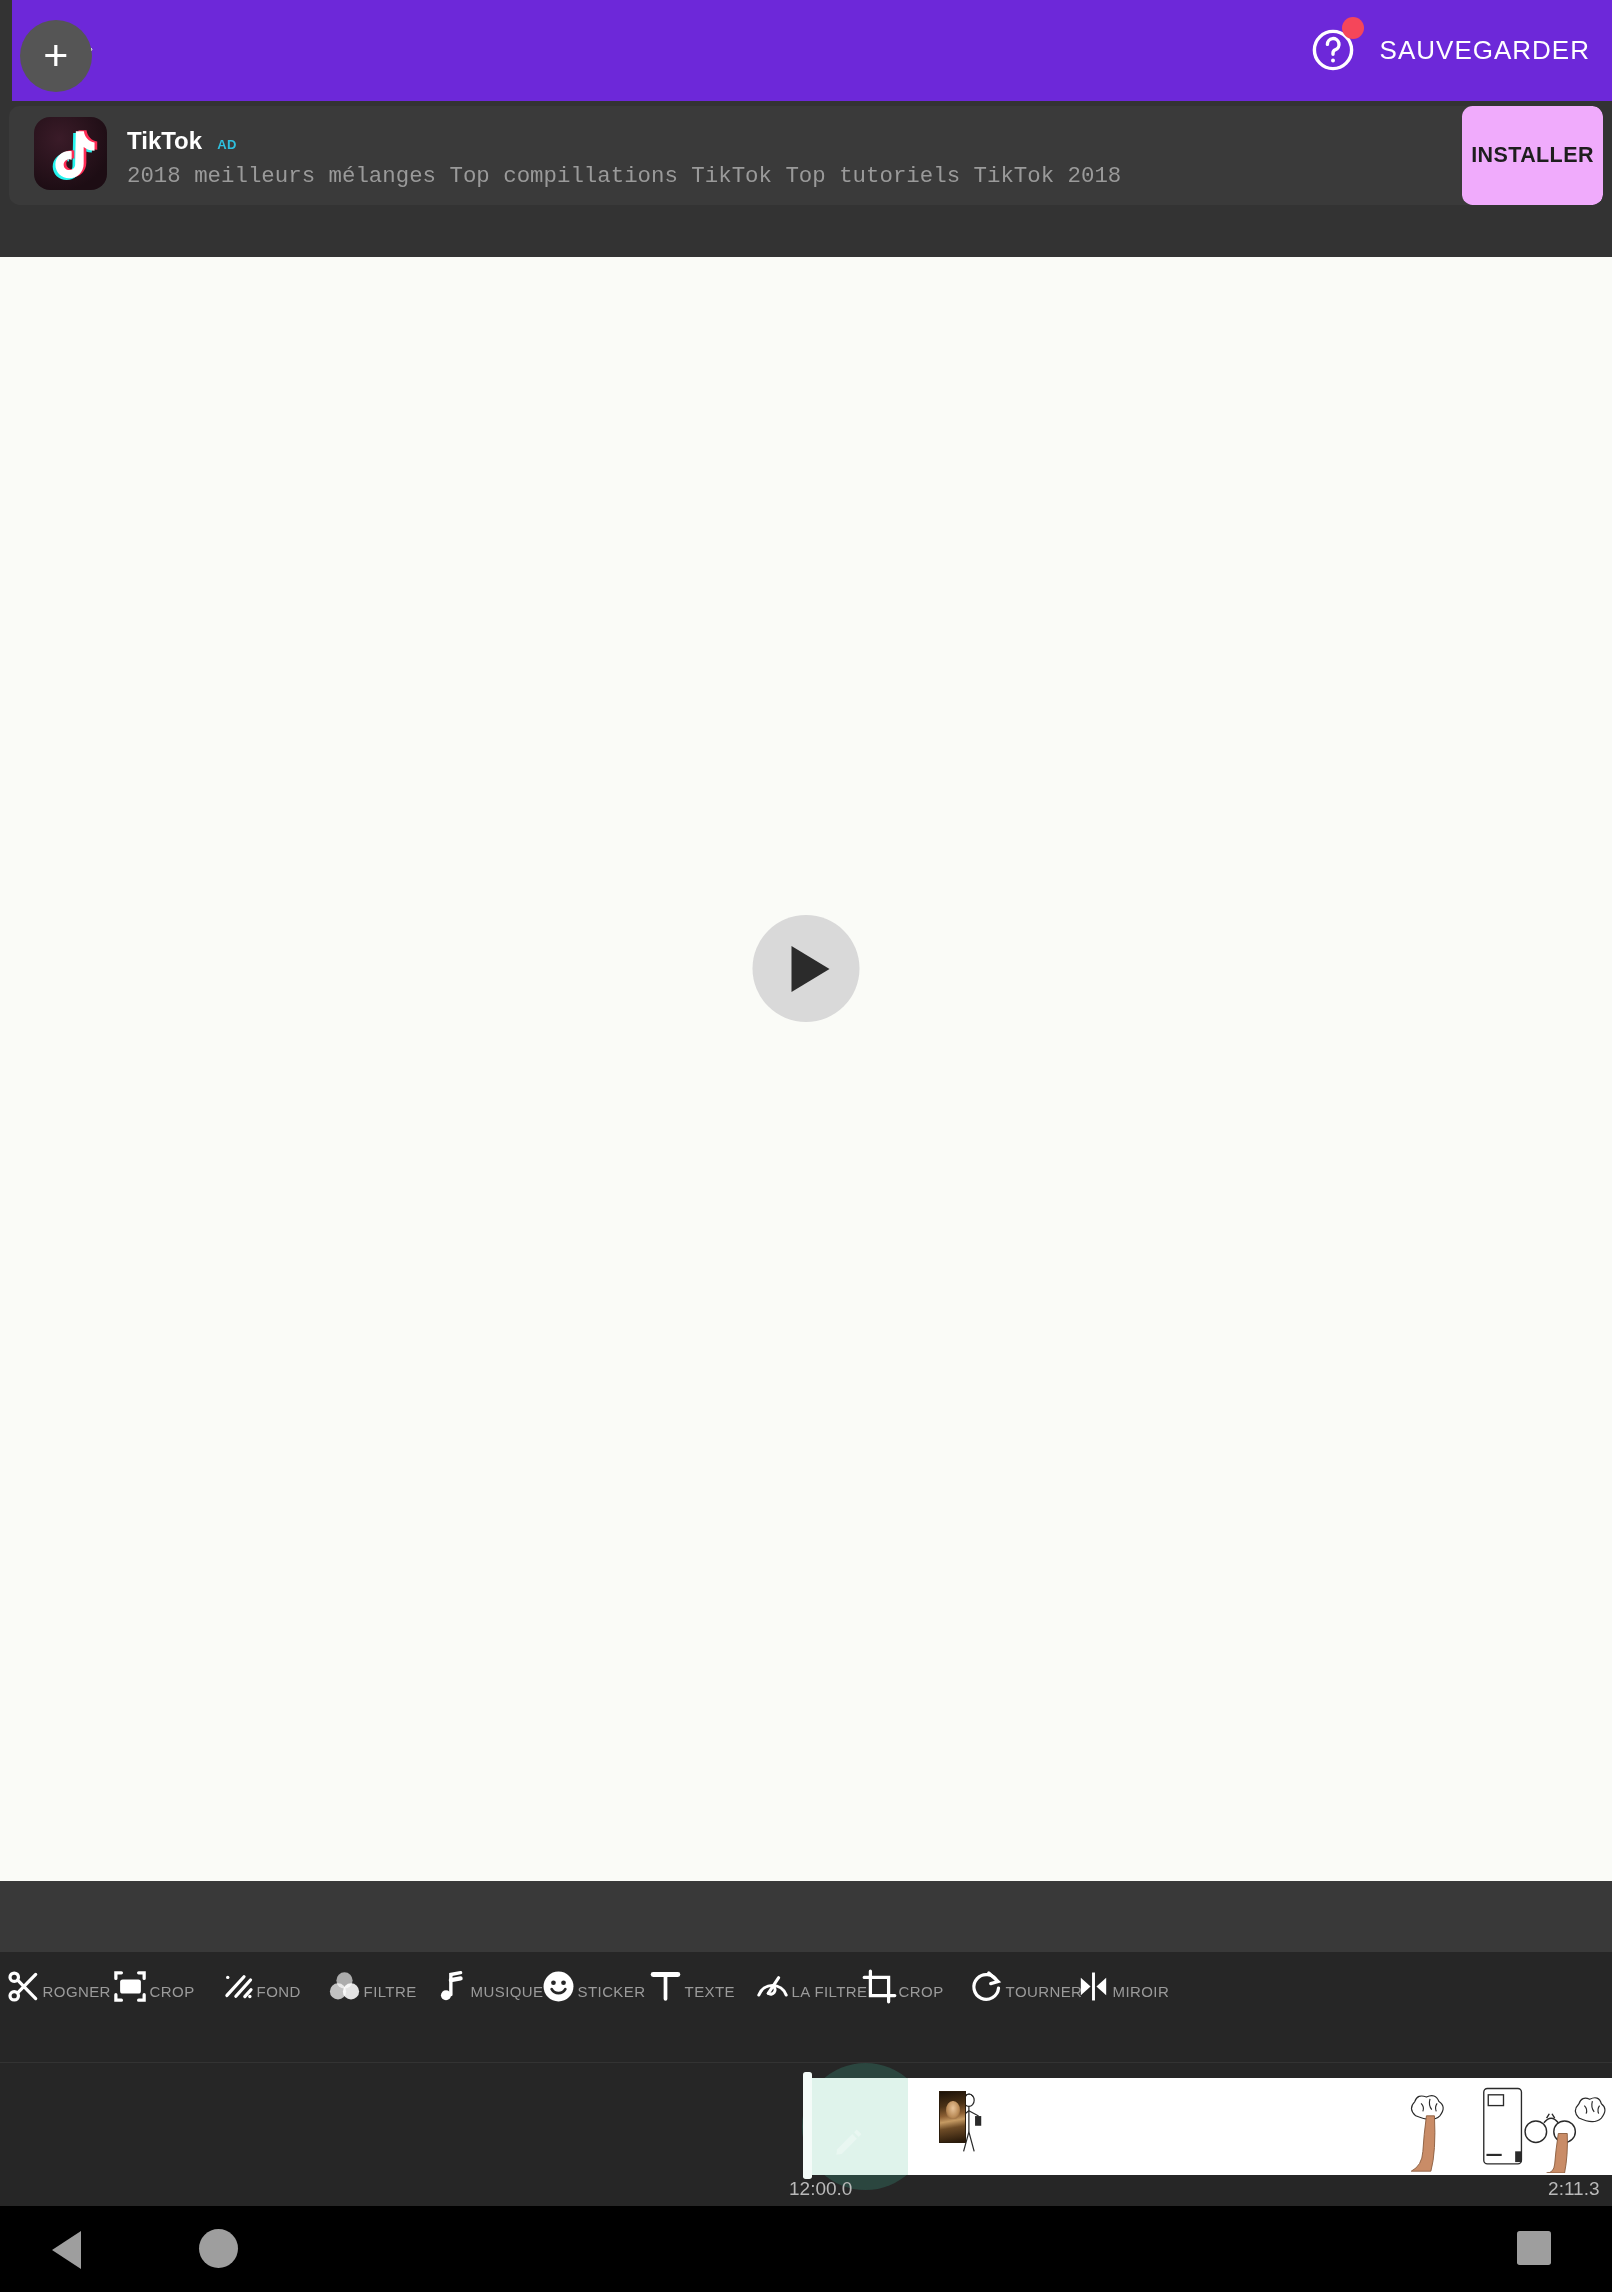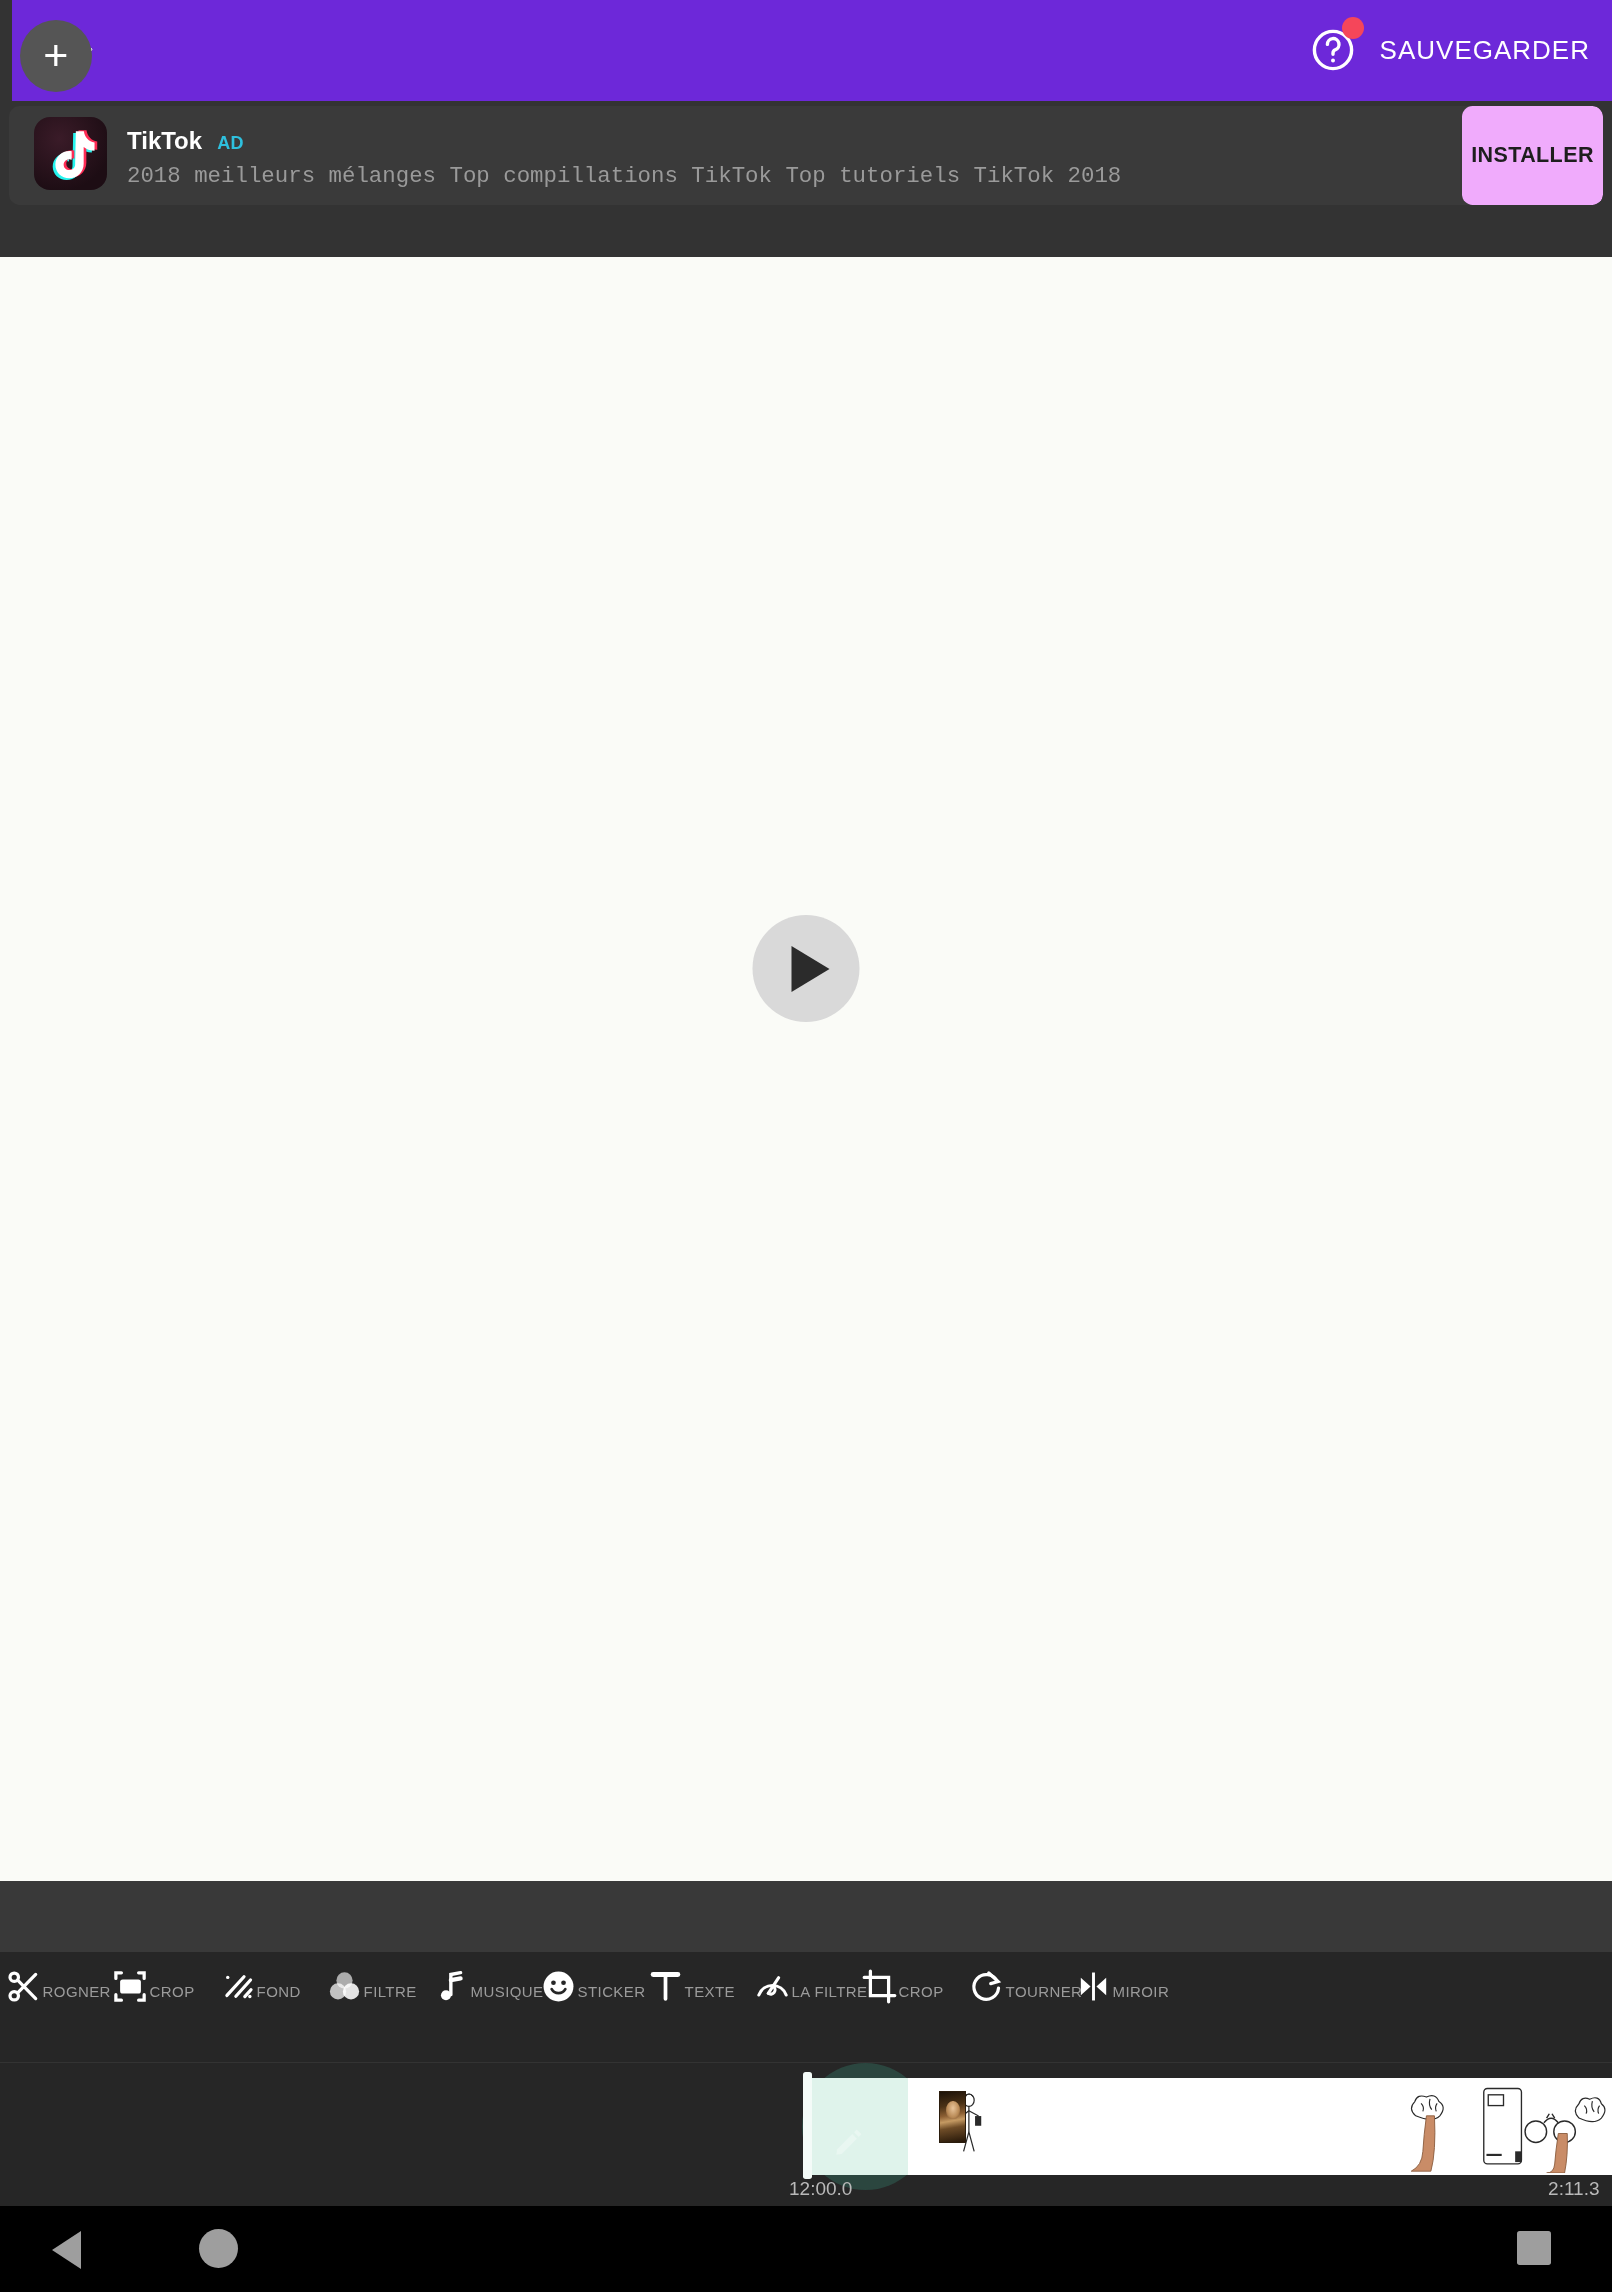--- a/index.html
+++ b/index.html
@@ -62,21 +62,21 @@
   .ad-icon {
     position: absolute; left: 25px; top: 11.6px;
     width: 73px; height: 73px; border-radius: 16px;
     background: radial-gradient(circle at 35% 30%, #3a1b28 0%, #1d0d14 75%);
     overflow: hidden;
   }
   .ad-icon .note { position: absolute; left: 0; top: 0; width: 73px; height: 73px; }
   .ad-texts { position: absolute; left: 118px; top: 12.5px; margin-top: 9px; }
   .ad-title-row { display: flex; align-items: baseline; gap: 15px; }
   .ad-title { color: #ffffff; font-size: 24px; font-weight: 700; }
-  .ad-tag { color: #2ec0de; font-size: 18px; font-weight: 700; letter-spacing: 0.4px; }
+  .ad-tag { color: #2ec0de; font-size: 13px; font-weight: 700; letter-spacing: 0.4px; }
   .ad-desc { color: #9a9a9a; font-size: 22.4px; margin-top: 8px; font-family: Liberation Mono, monospace; }
   .ad-install {
     position: absolute; right: 0px; top: 0px;
     width: 141px; height: 99px;
     background: #f0abfc;
     border-radius: 10.7px 10.7px 10.7px 10.7px;
     display: flex; align-items: center; justify-content: center;
     color: #1e1e1e; font-size: 21.5px; font-weight: 700; letter-spacing: 0.4px;
   }
   .adchoices {

